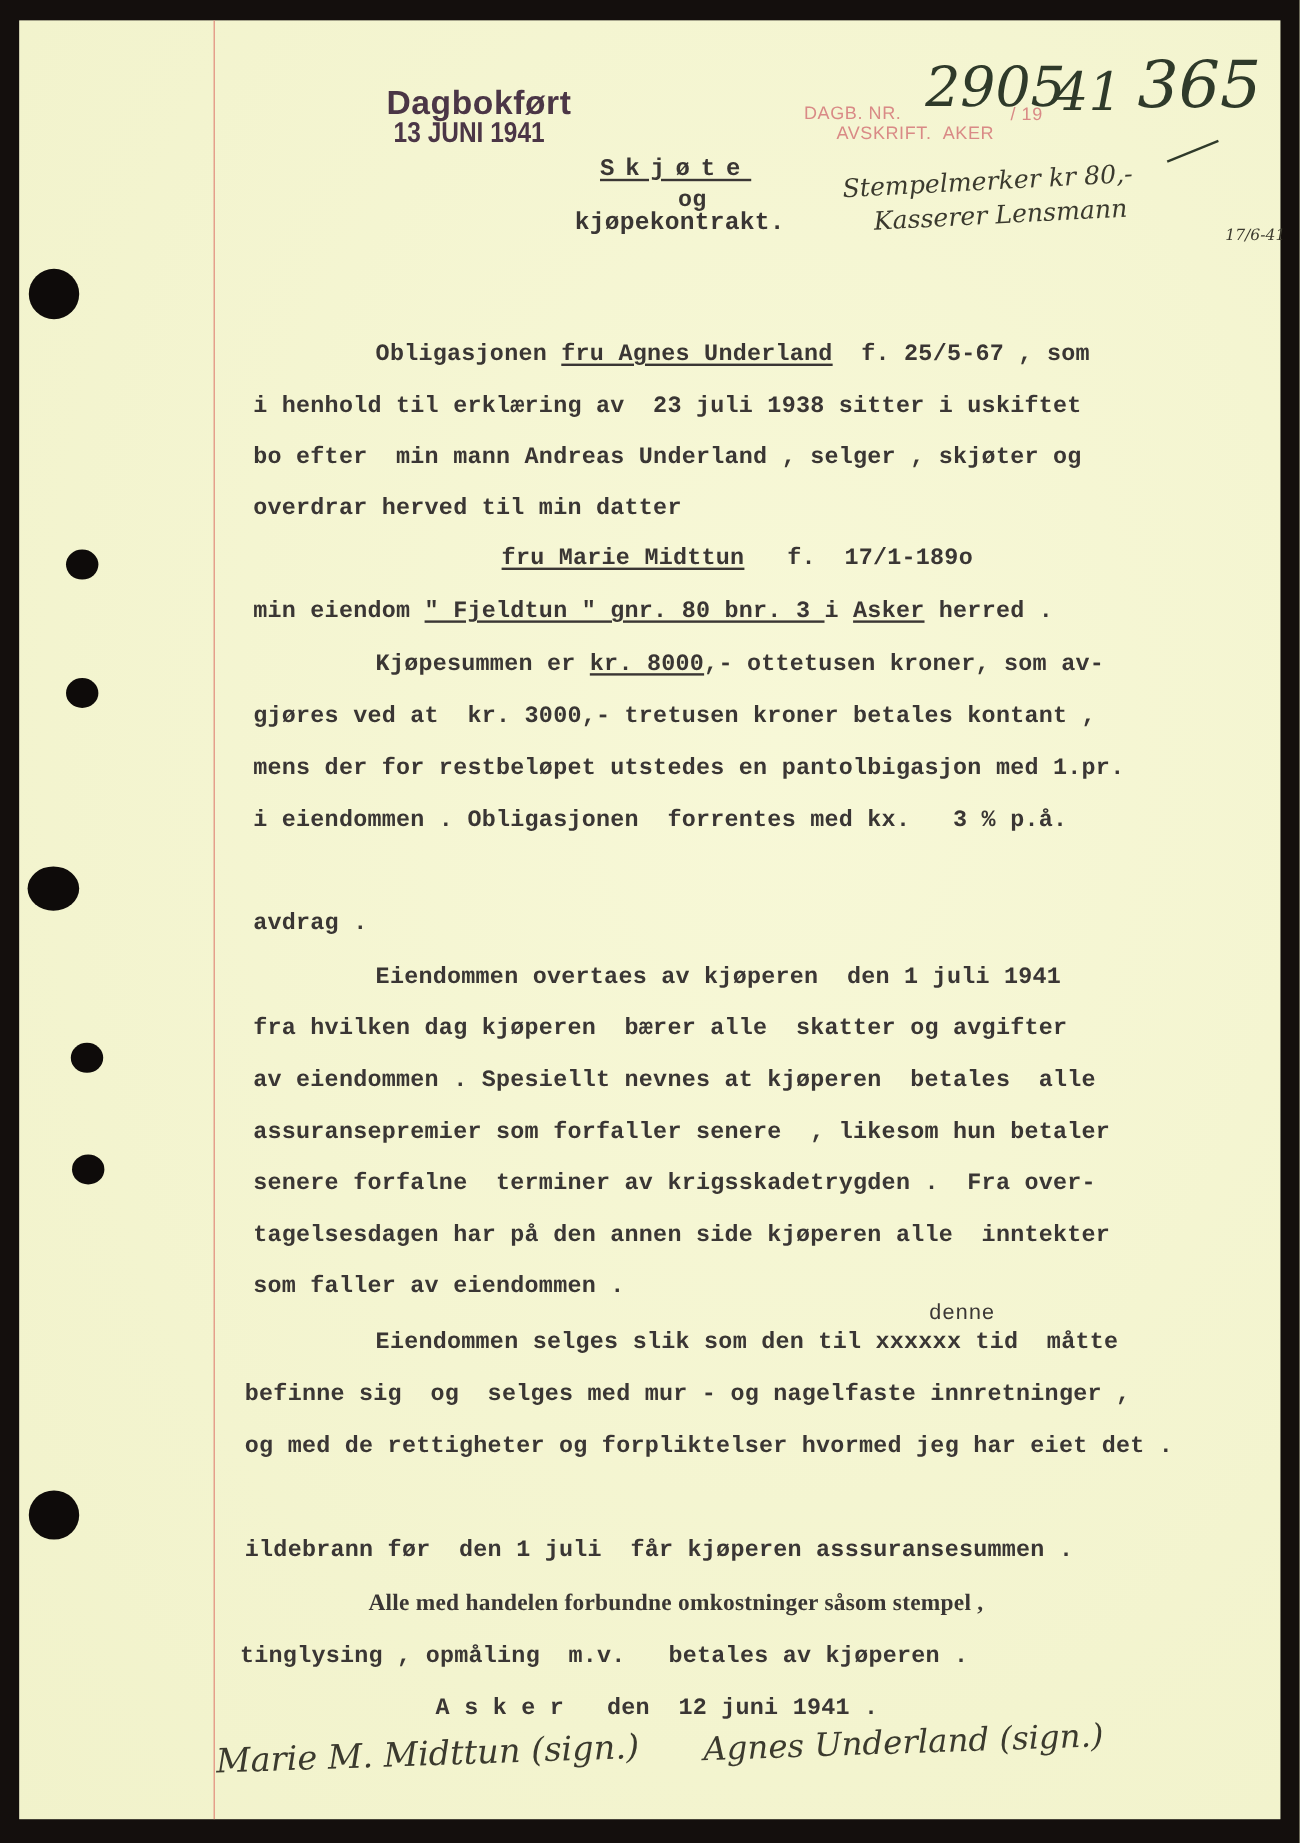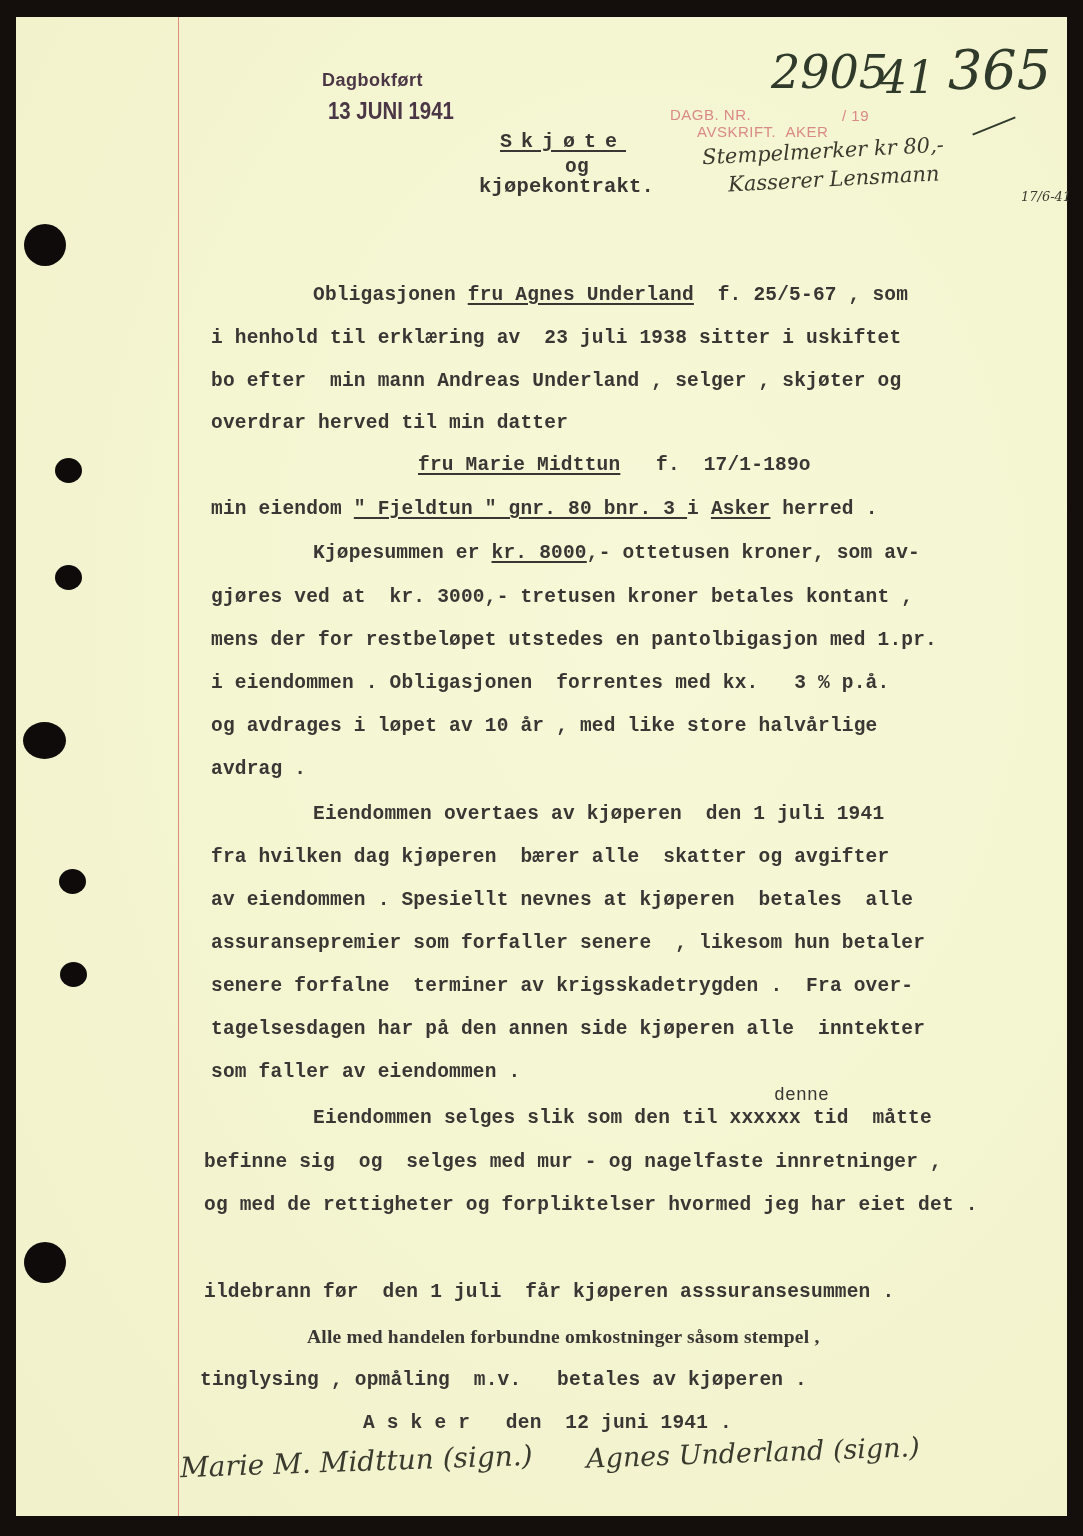--- a/index.html
+++ b/index.html
@@ -7,39 +7,39 @@
   .paper {
     position:absolute; left:16px; top:17px; width:1051px; height:1499px;
     background:#f3f4cf;
     background-image: radial-gradient(ellipse at 60% 40%, rgba(255,255,230,0.35), rgba(230,232,180,0.15));
   }
   .margin-line { position:absolute; left:162px; top:0; width:1px; height:100%; background:#e08a7a; }
   .hole { position:absolute; background:#0e0b0a; border-radius:50%; }
   .type { position:absolute; font-family:"Liberation Mono", "DejaVu Sans Mono", monospace; color:#3a3634; font-size:19.5px; font-weight:bold; white-space:pre; letter-spacing:0.2px; }
   .u { text-decoration:underline; text-decoration-thickness:2px; text-underline-offset:3px; }
   .stamp-purple { position:absolute; font-family:"Liberation Sans", "DejaVu Sans", sans-serif; color:#4b3646; font-weight:bold; }
-  .stamp-red { position:absolute; font-family:"Liberation Sans", "DejaVu Sans", sans-serif; color:#d98a86; font-size:15px; letter-spacing:0.5px;margin-top:20px; }
+  .stamp-red { position:absolute; font-family:"Liberation Sans", "DejaVu Sans", sans-serif; color:#d98a86; font-size:15px; letter-spacing:0.5px; }
   .hand { position:absolute; font-family:"DejaVu Serif", "Liberation Serif", serif; font-style:italic; color:#3b3a2e; white-space:nowrap; }
   .title-spaced { letter-spacing:9px; }
 </style>
 </head>
 <body>
 
 <div class="paper">
   <div class="margin-line"></div>
 
   <div class="hole" style="left:8px;top:207px;width:42px;height:42px;"></div>
   <div class="hole" style="left:39px;top:441px;width:27px;height:25px;"></div>
   <div class="hole" style="left:39px;top:548px;width:27px;height:25px;"></div>
   <div class="hole" style="left:7px;top:705px;width:43px;height:37px;"></div>
   <div class="hole" style="left:43px;top:852px;width:27px;height:25px;"></div>
   <div class="hole" style="left:44px;top:945px;width:27px;height:25px;"></div>
   <div class="hole" style="left:8px;top:1225px;width:42px;height:41px;"></div>
 
-  <div class="stamp-purple" style="left:306px;top:53px;font-size:18px;letter-spacing:0.5px;">Dagbokført</div>
+  <div class="stamp-purple" style="left:306px;top:53px;font-size:28px;letter-spacing:0.5px;">Dagbokført</div>
   <div class="stamp-purple" style="left:312px;top:80px;font-size:24px;transform:scaleX(0.85);transform-origin:left;">13 JUNI 1941</div>
 
   <div class="stamp-red" style="left:654px;top:69px;">DAGB. NR.</div>
   <div class="hand" style="left:755px;top:28px;font-size:46px;color:#2f3a2a;">2905</div>
   <div class="stamp-red" style="left:826px;top:70px;">/ 19</div>
   <div class="hand" style="left:863px;top:35px;font-size:44px;color:#2f3a2a;">41</div>
   <div class="hand" style="left:932px;top:22px;font-size:54px;color:#2f3a2a;">365</div>
   <div style="position:absolute;left:955px;top:108px;width:46px;height:2px;background:#2f3a2a;transform:rotate(-22deg);"></div>
   <div class="stamp-red" style="left:681px;top:86px;">
     <span>AVSKRIFT.</span>&nbsp;&nbsp;<span>AKER</span>
@@ -59,21 +59,20 @@
   <div class="type" style="left:195px;top:395px;">overdrar herved til min datter</div>
 
   <div class="type" style="left:402px;top:437px;"><span class="u">fru Marie Midttun</span><span>   f.  17/1-189o</span></div>
 
   <div class="type" style="left:195px;top:481px;"><span>min eiendom </span><span class="u">" Fjeldtun " gnr. 80 bnr. 3 </span><span>i </span><span class="u">Asker</span><span> herred .</span></div>
 
   <div class="type" style="left:297px;top:525px;"><span>Kjøpesummen er </span><span class="u">kr. 8000</span><span>,- ottetusen kroner, som av-</span></div>
   <div class="type" style="left:195px;top:569px;">gjøres ved at  kr. 3000,- tretusen kroner betales kontant ,</div>
   <div class="type" style="left:195px;top:612px;">mens der for restbeløpet utstedes en pantolbigasjon med 1.pr.</div>
   <div class="type" style="left:195px;top:655px;">i eiendommen . Obligasjonen  forrentes med kx.   3 % p.å.</div>
-  <div class="type" style="left:195px;top:698px;">og avdrages i løpet av 10 år , med like store halvårlige</div>
   <div class="type" style="left:195px;top:741px;">avdrag .</div>
 
   <div class="type" style="left:297px;top:786px;">Eiendommen overtaes av kjøperen  den 1 juli 1941</div>
   <div class="type" style="left:195px;top:829px;">fra hvilken dag kjøperen  bærer alle  skatter og avgifter</div>
   <div class="type" style="left:195px;top:872px;">av eiendommen . Spesiellt nevnes at kjøperen  betales  alle</div>
   <div class="type" style="left:195px;top:915px;">assuransepremier som forfaller senere  , likesom hun betaler</div>
   <div class="type" style="left:195px;top:958px;">senere forfalne  terminer av krigsskadetrygden .  Fra over-</div>
   <div class="type" style="left:195px;top:1001px;">tagelsesdagen har på den annen side kjøperen alle  inntekter</div>
   <div class="type" style="left:195px;top:1044px;">som faller av eiendommen .</div>
 

